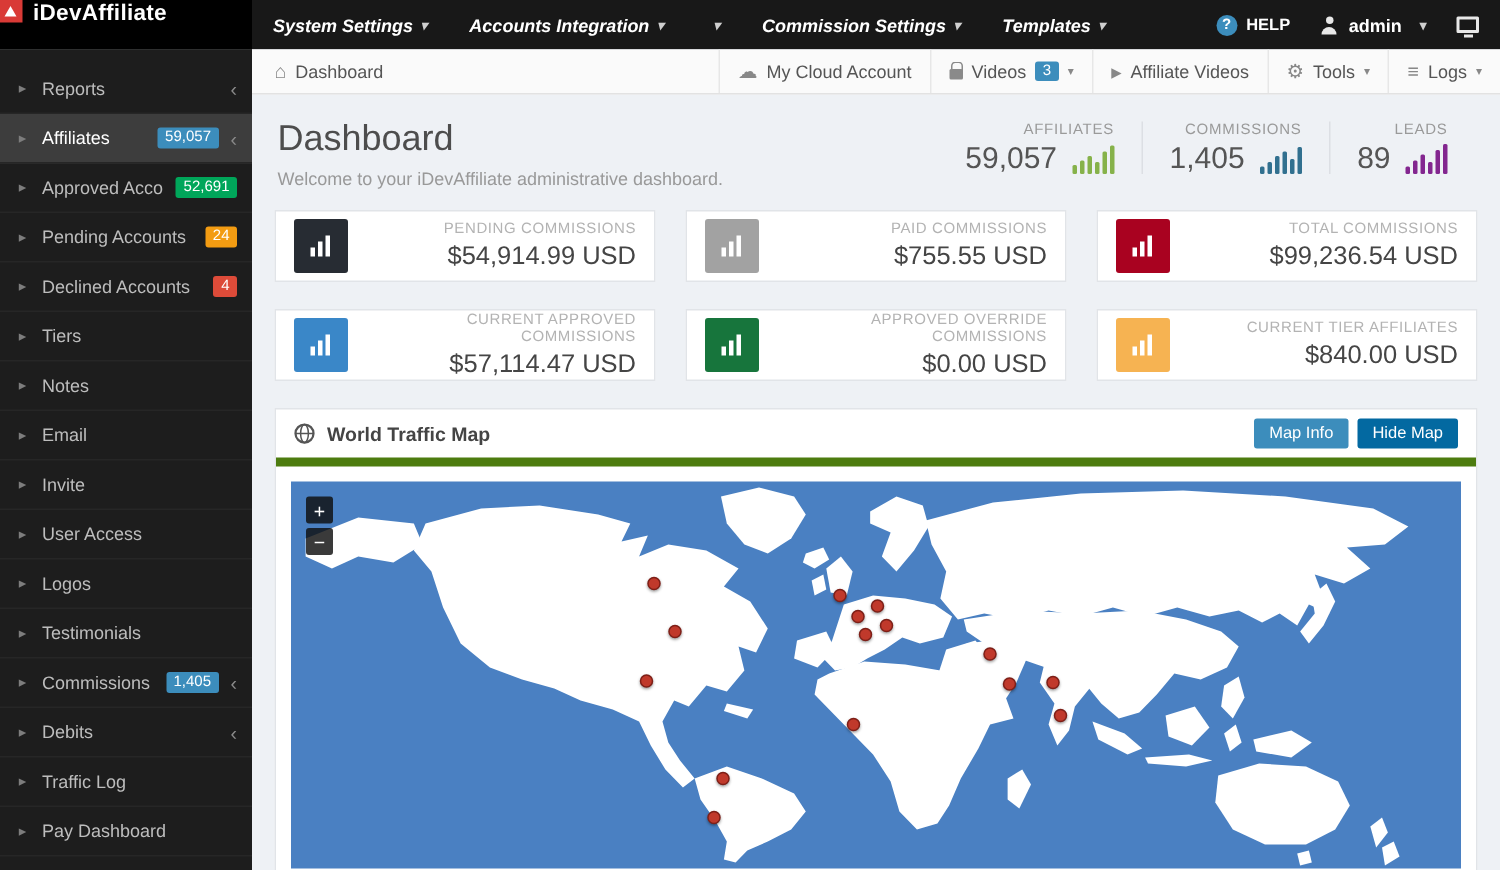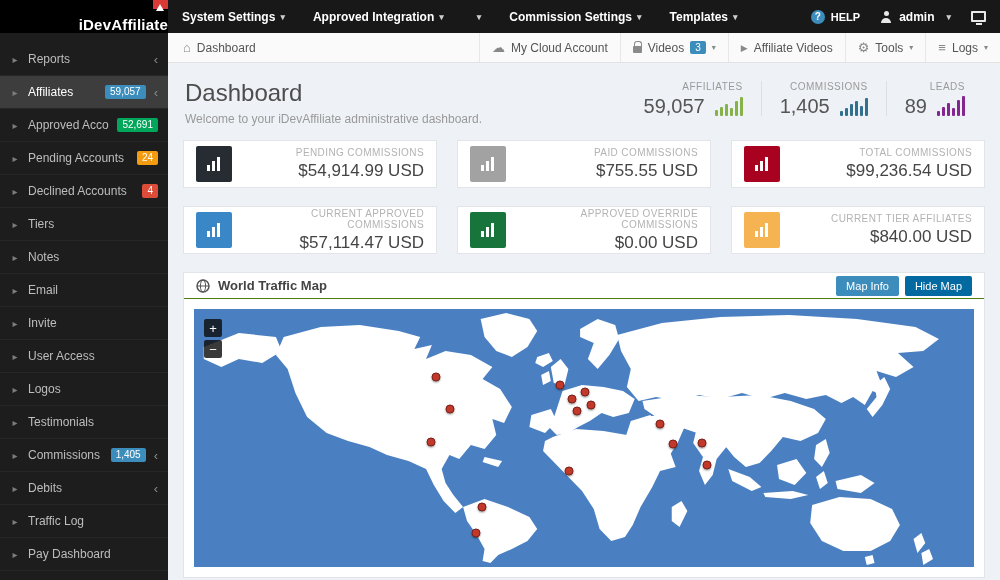--- a/index.html
+++ b/index.html
@@ -1,24 +1,24 @@
 <!DOCTYPE html>
 <html><head>
 <meta charset="utf-8">
 <style>
   * { box-sizing: border-box; margin: 0; padding: 0; }
   html,body { width:1000px; height:580px; overflow:hidden; font-family:"Liberation Sans", sans-serif; background:#eef1f5; }
 
   
   .topbar { display:flex; align-items:stretch; height:33px; background:#181818; color:#fff; }
-  .logo { width:168px; flex-shrink:0; background:#000; display:flex; align-items:flex-end; gap:7px; padding-left:12px; font-size:15px; font-weight:bold; letter-spacing:.2px;flex-direction:column; }
+  .logo { width:168px; flex-shrink:0; background:#000; display:flex; align-items:flex-start; gap:7px; font-size:15px; font-weight:bold; letter-spacing:.2px; }
   .logo-mark { width:15px; height:15px; background:#d93a36; position:relative; }
   .logo-mark::after { content:''; position:absolute; left:3px; top:4px; width:0; height:0; border-left:4px solid transparent; border-right:4px solid transparent; border-bottom:7px solid #fff; }
   .menu { display:flex; }
-  .menu-item { display:flex; align-items:center; padding:0 14px; font-size:12px; font-weight:bold; cursor:pointer; }
+  .menu-item { display:flex; align-items:center; padding:0 14px; font-size:12px; font-weight:bold; cursor:pointer;font-style:italic; }
   .caret { font-size:9px; margin-left:5px; color:#cfcfcf; }
   .topbar-right { margin-left:auto; display:flex; align-items:center; gap:20px; padding-right:14px; }
   .help { display:flex; align-items:center; gap:6px; font-size:11px; font-weight:bold; cursor:pointer; }
   .help-icon { width:14px; height:14px; border-radius:50%; background:#3c8dbc; color:#fff; font-size:10px; font-weight:bold; display:flex; align-items:center; justify-content:center; }
   .user { display:flex; align-items:center; gap:7px; font-size:12px; font-weight:bold; cursor:pointer; }
   .person-icon { position:relative; width:12px; height:12px; display:inline-block; }
   .person-icon::before { content:''; position:absolute; top:0; left:3.5px; width:5px; height:5px; border-radius:50%; background:#e8e8e8; }
   .person-icon::after { content:''; position:absolute; bottom:0; left:1px; width:10px; height:5px; border-radius:5px 5px 0 0; background:#e8e8e8; }
   .monitor-icon { width:15px; height:11px; border:2px solid #e8e8e8; border-radius:1px; position:relative; cursor:pointer; }
   .monitor-icon::after { content:''; position:absolute; left:2.5px; bottom:-5px; width:6px; height:2px; background:#e8e8e8; }
@@ -65,21 +65,21 @@
   .bars span { display:block; width:3px; border-radius:1px; }
 
   .cards { display:grid; grid-template-columns:repeat(3,1fr); gap:18px 20px; }
   .card { background:#fff; border:1px solid #e1e4e8; display:flex; align-items:center; gap:10px; padding:8px 12px; height:48px; }
   .card-icon { width:36px; height:36px; flex-shrink:0; border-radius:2px; display:flex; align-items:center; justify-content:center; }
   .card-body { flex:1; text-align:right; }
   .card-label { font-size:10px; color:#b3b3b3; letter-spacing:.4px; }
   .card-value { font-size:17px; color:#454545; margin-top:3px; }
 
   .panel { background:#fff; border:1px solid #e1e4e8; margin-top:18px; }
-  .panel-head { display:flex; align-items:center; gap:8px; height:26px; padding:11px 12px; border-bottom:1px solid #4d7c0f; }
+  .panel-head { display:flex; align-items:center; gap:8px; height:38px; padding:11px 12px; border-bottom:6px solid #4d7c0f; }
   .panel-title { font-size:13px; font-weight:bold; color:#444; }
   .panel-buttons { margin-left:auto; display:flex; gap:6px; }
   .btn { font-size:11px; color:#fff; padding:4px 10px; border-radius:2px; border:none; cursor:pointer; font-family:inherit; }
   .btn.info { background:#3c8dbc; }
   .btn.hide { background:#0369a1; }
   .panel-body { padding:10px; }
   .map-wrap { position:relative; height:258px; background:#4a80c2; overflow:hidden; }
   .map-wrap svg.world { position:absolute; inset:0; width:100%; height:100%; display:block; }
   .zoom { position:absolute; top:10px; left:10px; display:flex; flex-direction:column; gap:3px; z-index:5; }
   .zoom-btn { width:18px; height:18px; background:rgba(15,15,15,.82); color:#fff; font-size:13px; display:flex; align-items:center; justify-content:center; border-radius:2px; cursor:pointer; }
@@ -92,21 +92,21 @@
   <div class="logo">
     <span class="logo-mark"></span>
     <span>iDevAffiliate</span>
   </div>
   <div class="menu">
     <div class="menu-item">
       <span>System Settings</span>
       <span class="caret">▾</span>
     </div>
     <div class="menu-item">
-      <span>Approved Integration</span>
+      <span>Accounts Integration</span>
       <span class="caret">▾</span>
     </div>
     <div class="menu-item">
       <span class="caret">▾</span>
     </div>
     <div class="menu-item">
       <span>Commission Settings</span>
       <span class="caret">▾</span>
     </div>
     <div class="menu-item">

